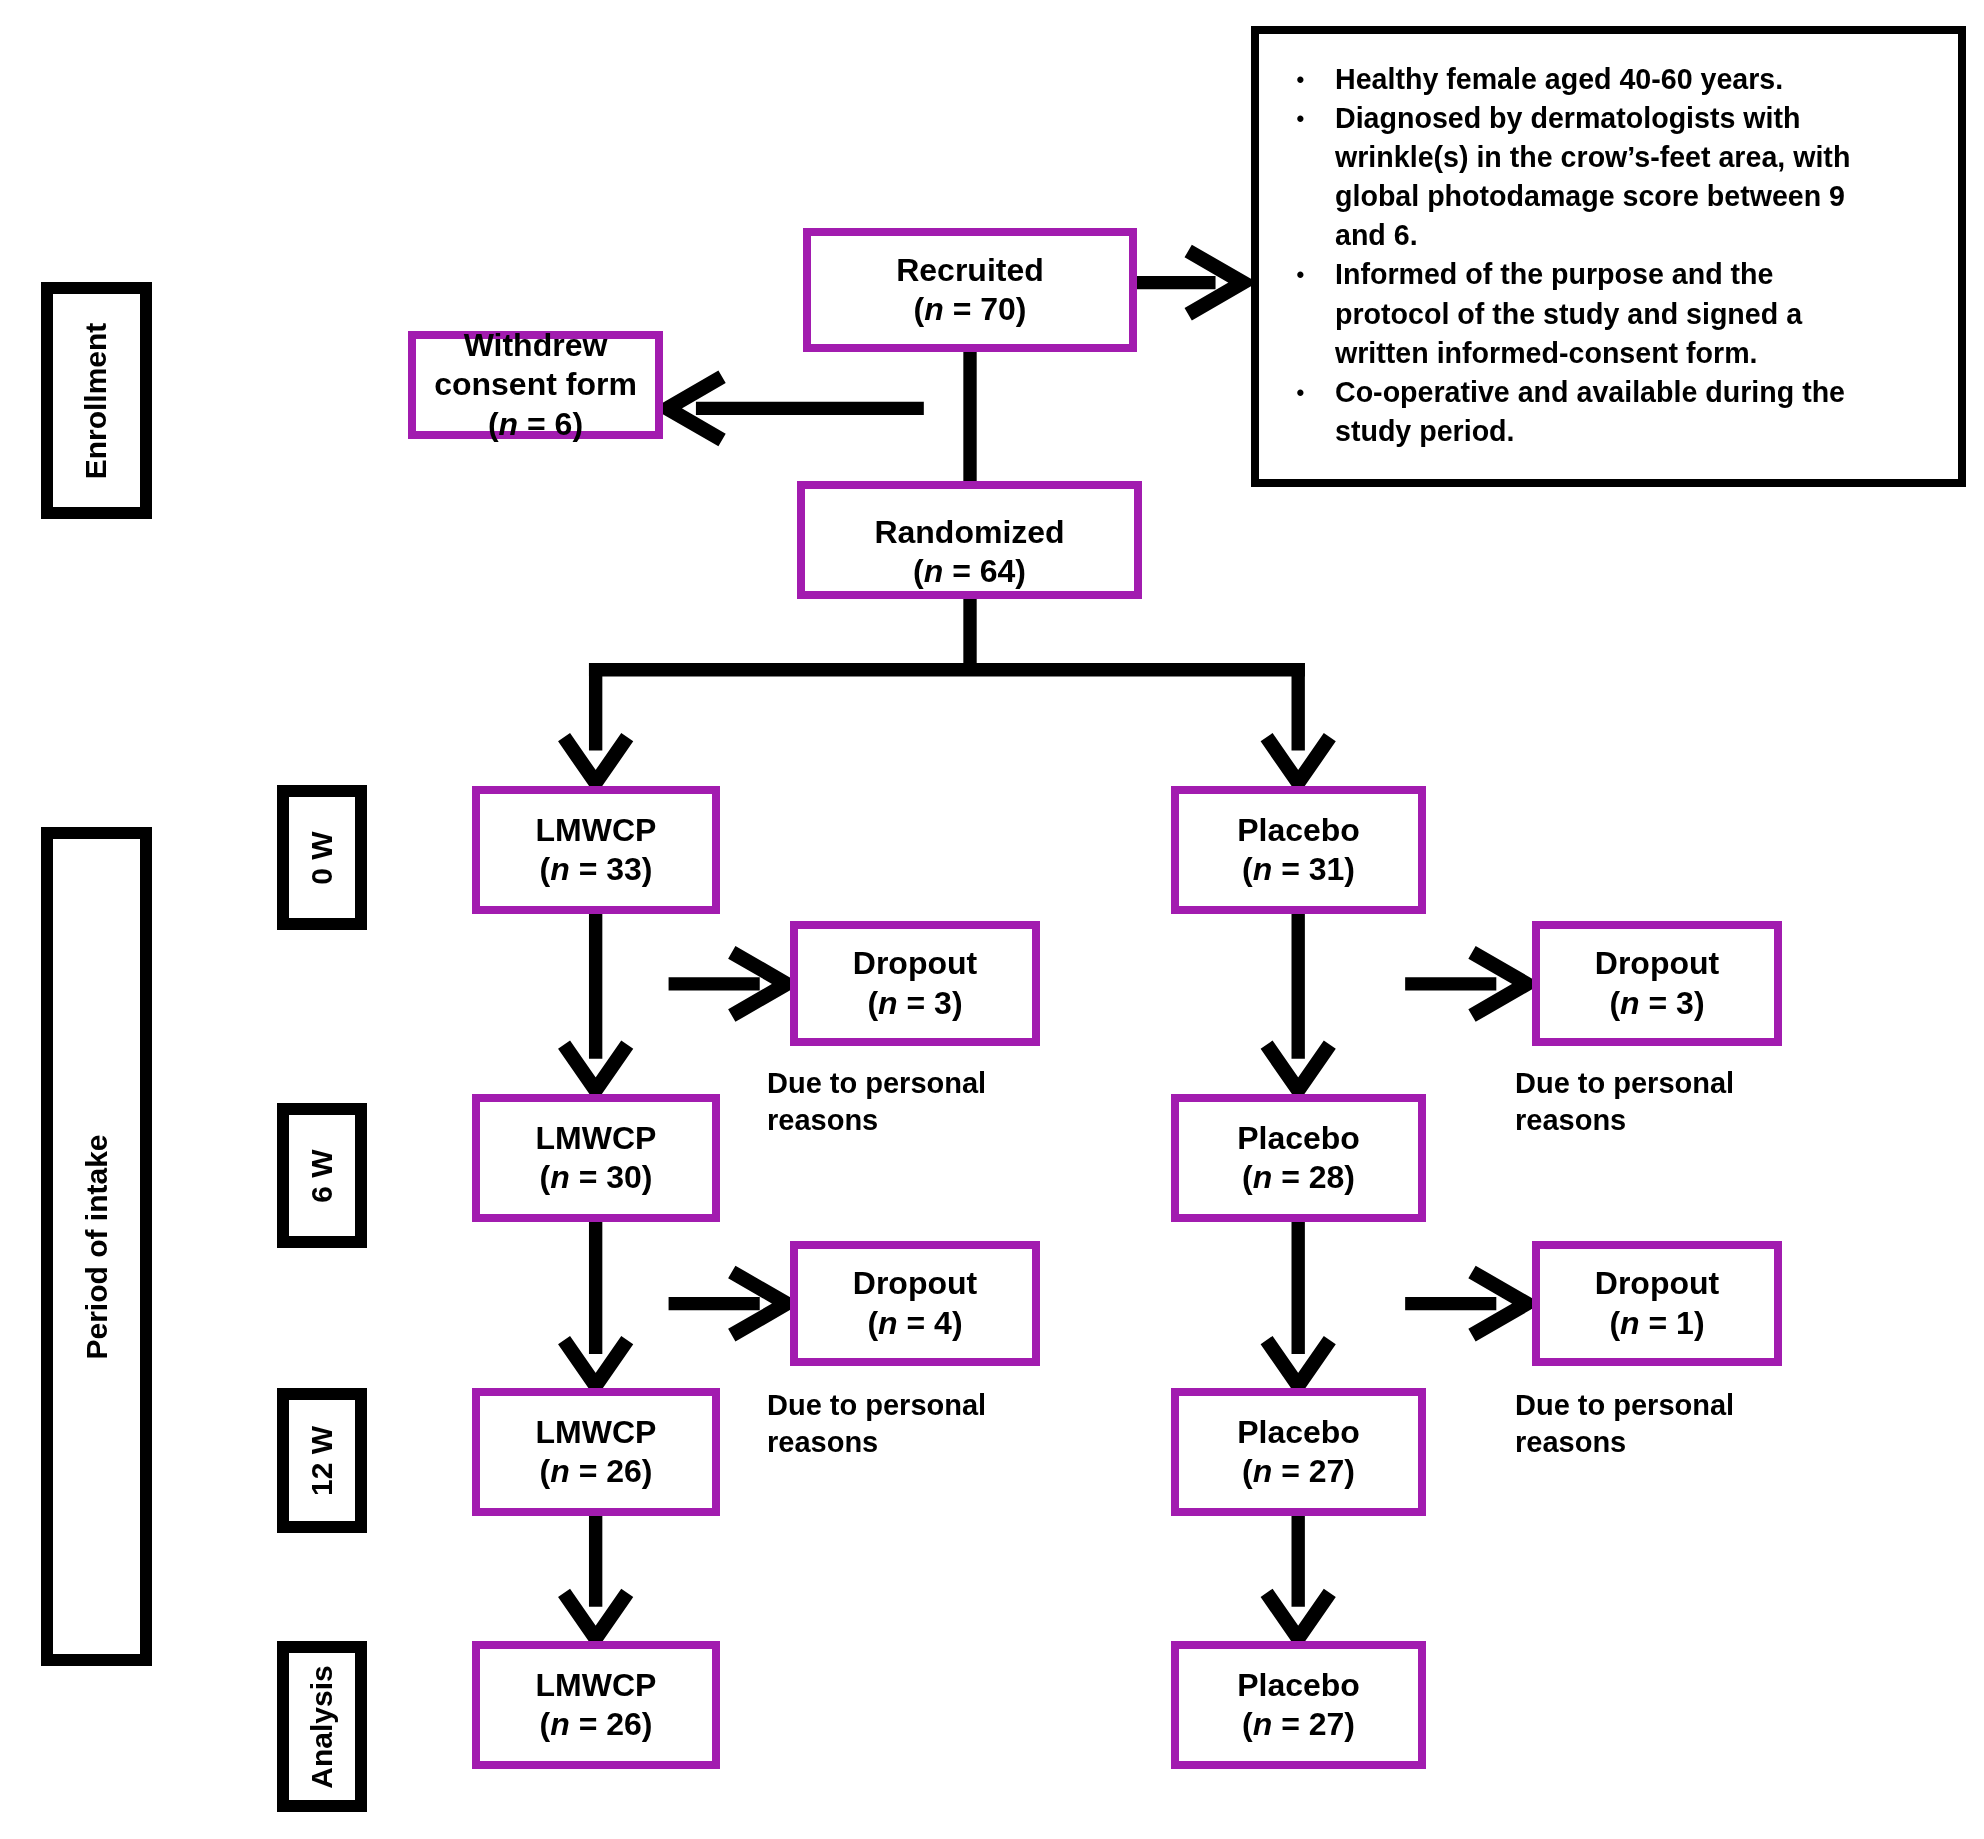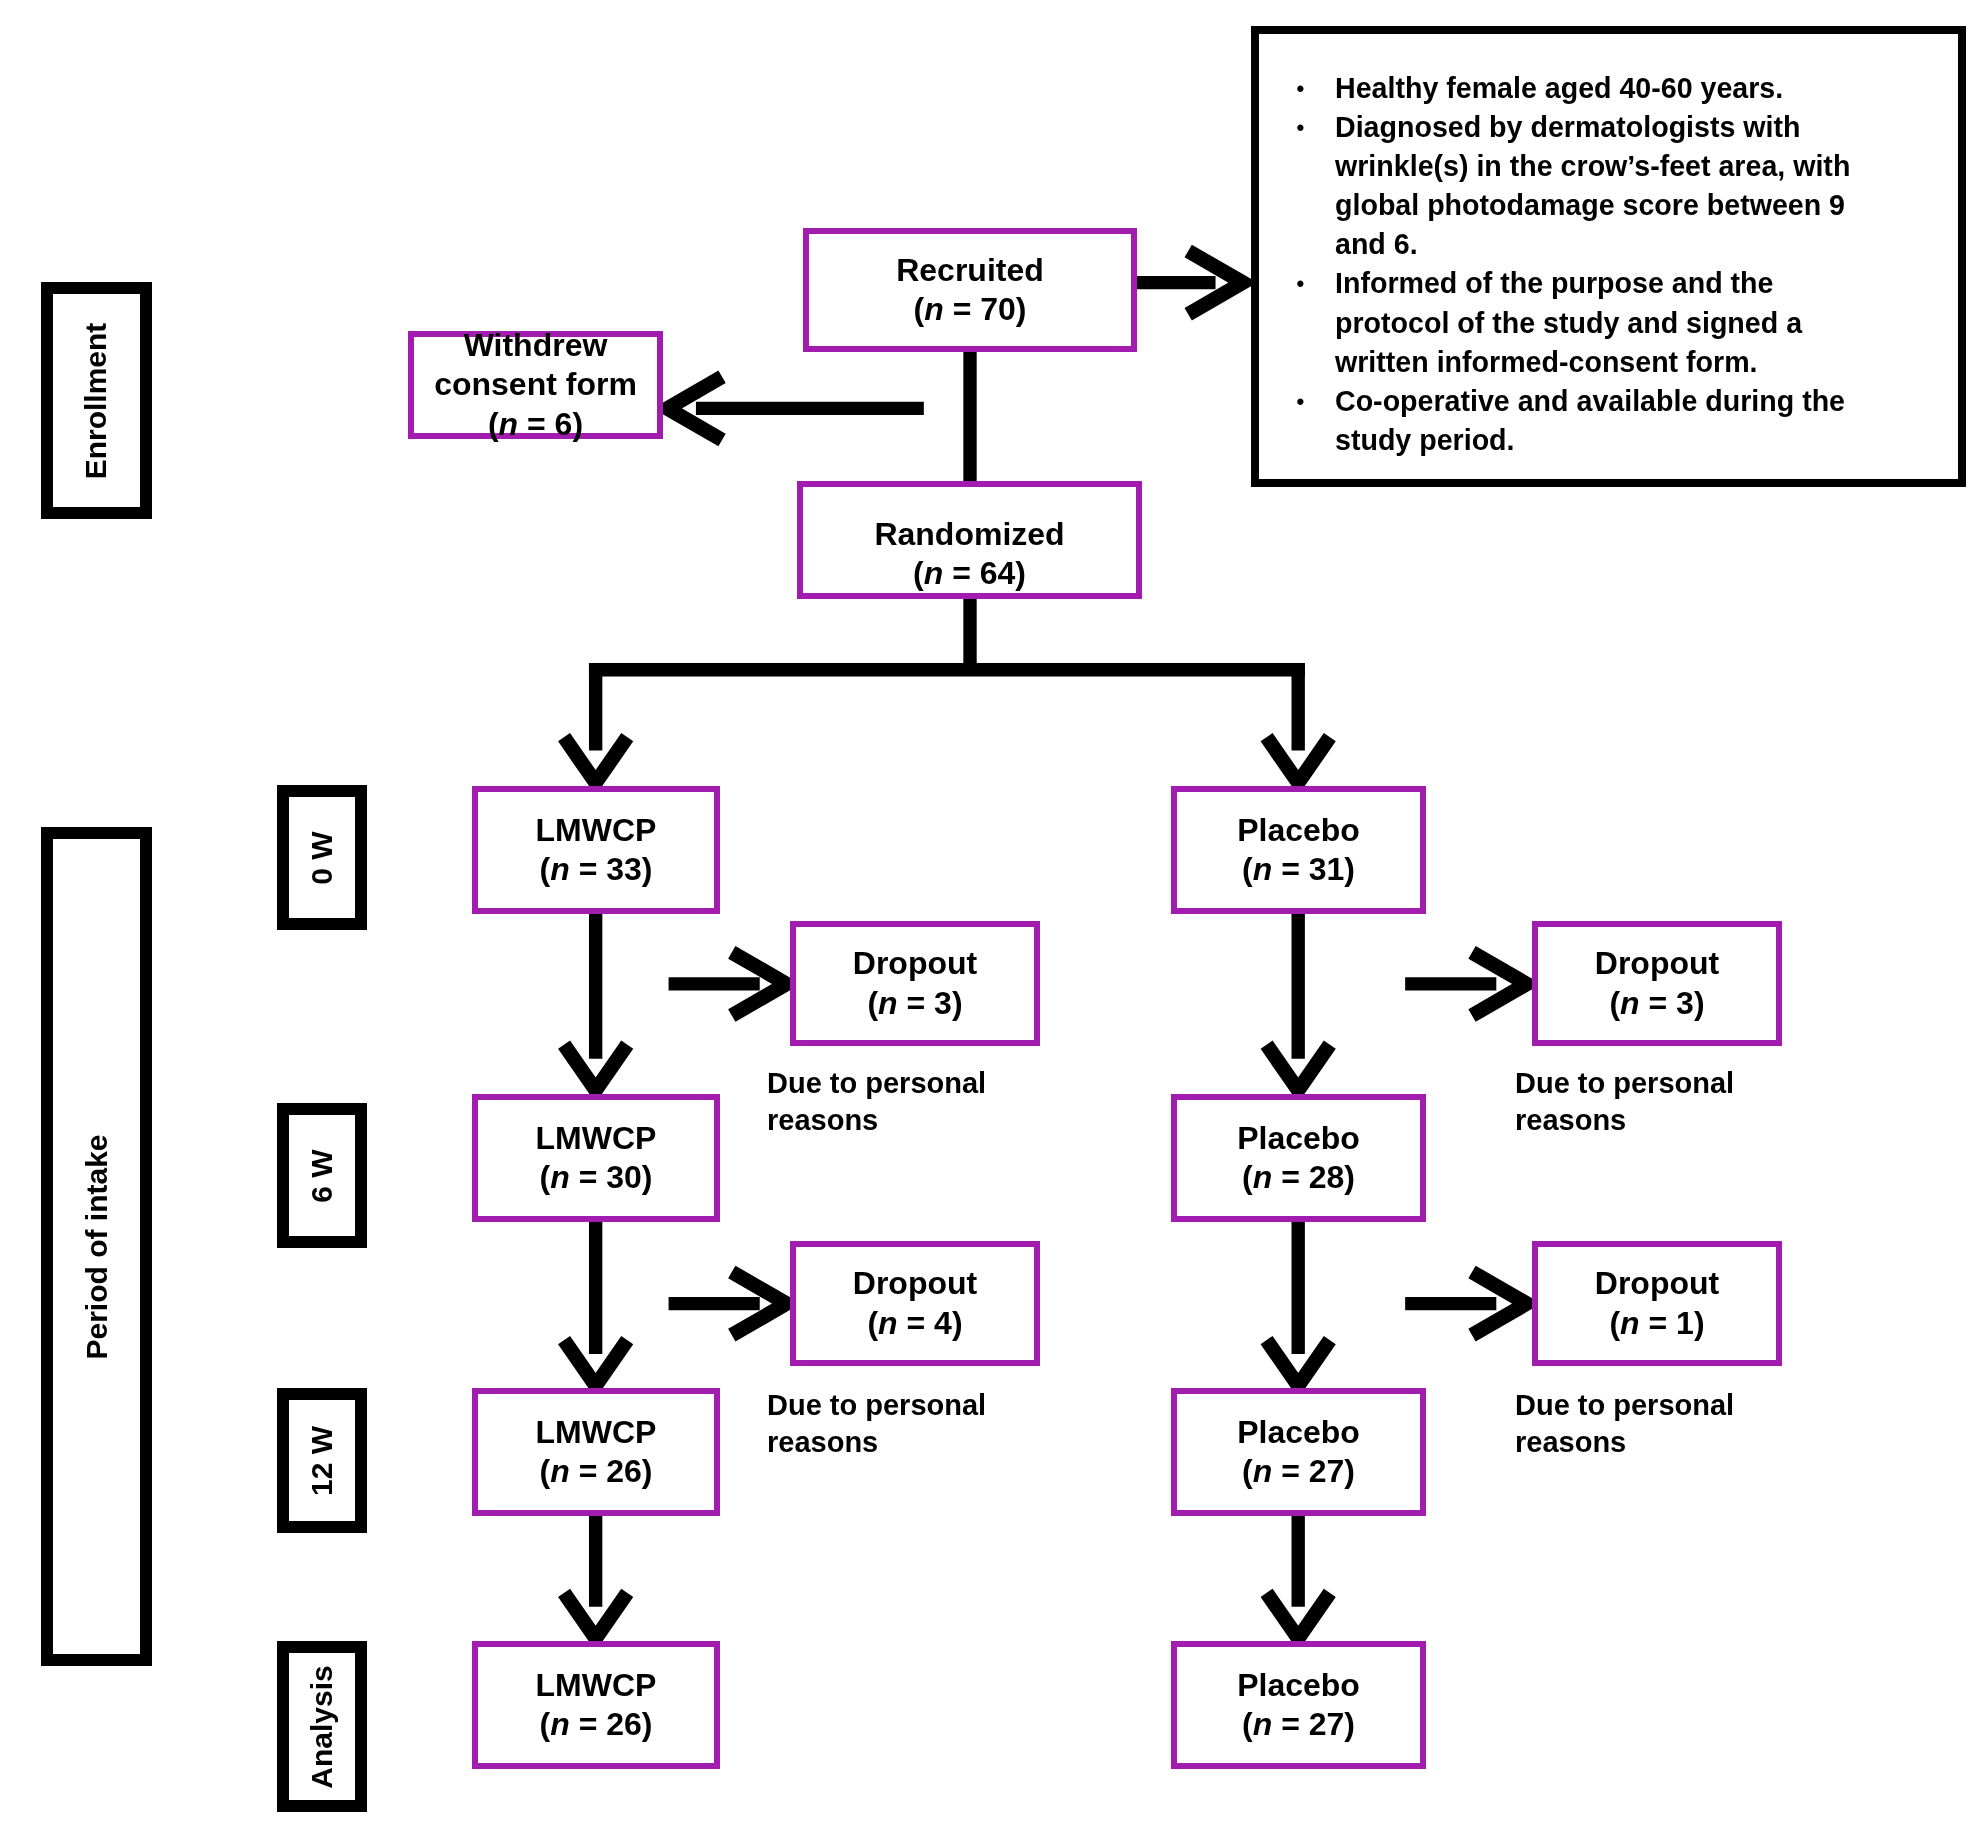--- a/index.html
+++ b/index.html
@@ -16,21 +16,21 @@
     left: 0; top: 0;
     width: 1985px; height: 1839px;
   }
   svg .shaft  { stroke: #000000; stroke-width: 22; fill: none; stroke-linecap: butt; }
   svg .chev   { stroke: #000000; stroke-width: 24; fill: none; stroke-linecap: butt; stroke-linejoin: miter; }
   svg .bar    { stroke: #000000; stroke-width: 22; fill: none; stroke-linecap: butt; }
 
   .node {
     position: absolute;
     background: #ffffff;
-    border: 6px solid #a21caf;
+    border: 8px solid #a21caf;
     display: flex;
     flex-direction: column;
     align-items: center;
     justify-content: center;
     text-align: center;
     font-weight: bold;
     font-size: 32px;
     line-height: 1.22;
     box-sizing: border-box;
   }
@@ -55,21 +55,21 @@
   .criteria {
     position: absolute;
     left: 1251px; top: 25.5px;
     width: 715px; height: 461px;
     background: #ffffff;
     border: 8.5px solid #000000;
     box-sizing: border-box;
   }
   .criteria ul {
     margin: 0;
-    padding: 35px 73px 0 24px;
+    padding: 26px 73px 0 24px;
     list-style: none;
     font-weight: bold;
     font-size: 28.6px;
     line-height: 1.37;
   }
   .criteria li {
     position: relative;
     padding-left: 52px;
   }
   .criteria li::before {

